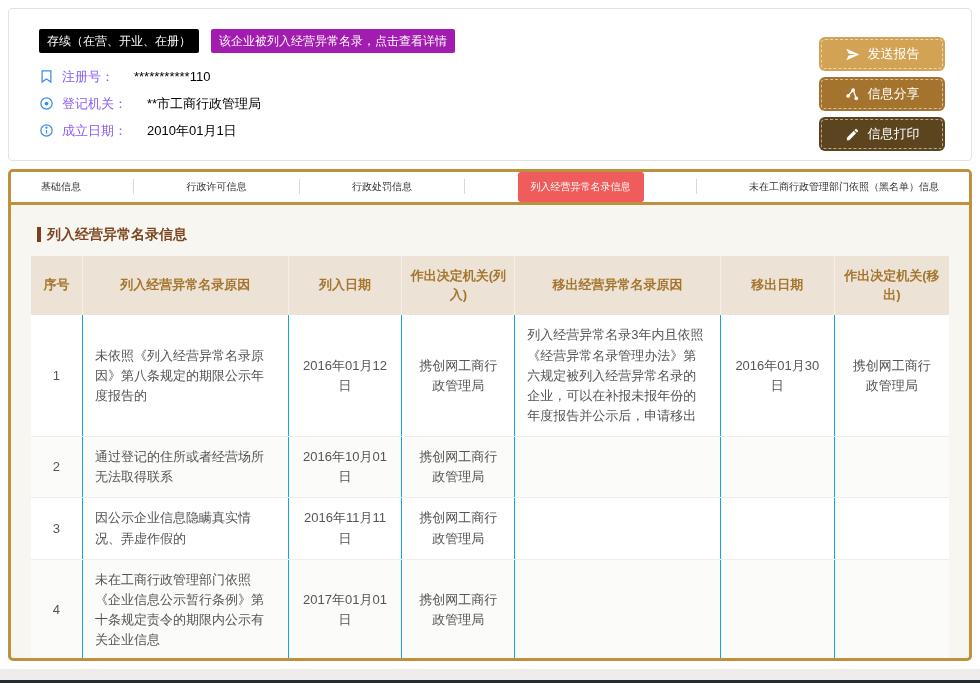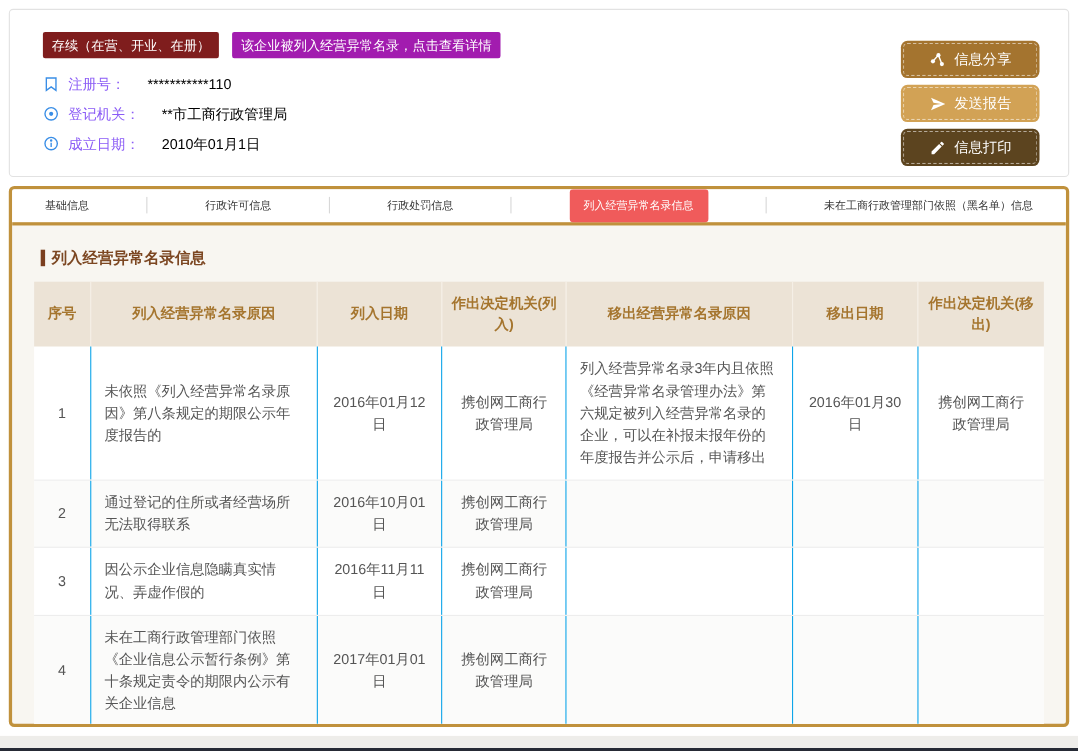--- a/index.html
+++ b/index.html
@@ -23,21 +23,21 @@
     padding:20px 28px 0 30px;
     display:flex;
     justify-content:space-between;
   }
   .title-row { display:flex; align-items:center; gap:12px; }
   .company-name { font-size:26px; font-weight:bold; color:#333; letter-spacing:0.5px; }
   .badge {
     display:inline-block; color:#fff; font-size:12px; line-height:1;
     padding:6px 8px; border-radius:2px; white-space:nowrap;
   }
-  .badge.blue { background:#7f1d1d; }
+  .badge.blue { background:#000000; }
   .badge.red  { background:#a21caf; cursor:pointer; }
   .info-list { list-style:none; margin-top:10px; }
   .info-list li { display:flex; align-items:center; height:27px; font-size:13px; }
   .info-icon { width:15px; height:15px; margin-right:8px; display:inline-flex; }
   .info-icon svg { width:15px; height:15px; }
   .info-label { font-weight:normal; color:#8b5cf6; }
   .info-value { color:#000000;margin-left:20px; }
 
   .header-actions { display:flex; flex-direction:column; gap:10px; padding-top:10px; }
   .action-btn {
@@ -140,39 +140,39 @@
                 <circle cx="12" cy="7.5" r="0.8" fill="#3a8ee6"></circle>
               </svg>
           </span>
           <span class="info-label">成立日期：</span>
           <span class="info-value">2010年01月1日</span>
         </li>
       </ul>
     </div>
 
     <div class="header-actions">
+      <button class="action-btn action-send">
+        <span style="display:inline-flex;">
+          <svg viewBox="0 0 24 24" fill="#fff">
+              <path d="M2.2 21.2 23 12 2.2 2.8l3.6 7.6L17 12 5.8 13.6z"></path>
+            </svg>
+        </span>
+        <span>发送报告</span>
+      </button>
       <button class="action-btn action-share">
         <span style="display:inline-flex;">
           <svg viewBox="0 0 24 24" fill="#fff">
               <circle cx="5" cy="14" r="3"></circle>
               <circle cx="13" cy="5" r="3"></circle>
               <circle cx="18" cy="18" r="3"></circle>
               <path d="M5 14 13 5l5 13" stroke="#fff" stroke-width="2" fill="none"></path>
             </svg>
         </span>
         <span>信息分享</span>
       </button>
-      <button class="action-btn action-send">
-        <span style="display:inline-flex;">
-          <svg viewBox="0 0 24 24" fill="#fff">
-              <path d="M2.2 21.2 23 12 2.2 2.8l3.6 7.6L17 12 5.8 13.6z"></path>
-            </svg>
-        </span>
-        <span>发送报告</span>
-      </button>
       <button class="action-btn action-print">
         <span style="display:inline-flex;">
           <svg viewBox="0 0 24 24" fill="#fff">
               <path d="M3 17.25V21h3.75L17.8 9.94l-3.75-3.75L3 17.25zM20.7 7.04a1 1 0 0 0 0-1.41l-2.34-2.34a1 1 0 0 0-1.41 0l-1.83 1.83 3.75 3.75 1.83-1.83z"></path>
             </svg>
         </span>
         <span>信息打印</span>
       </button>
     </div>
   </div>

